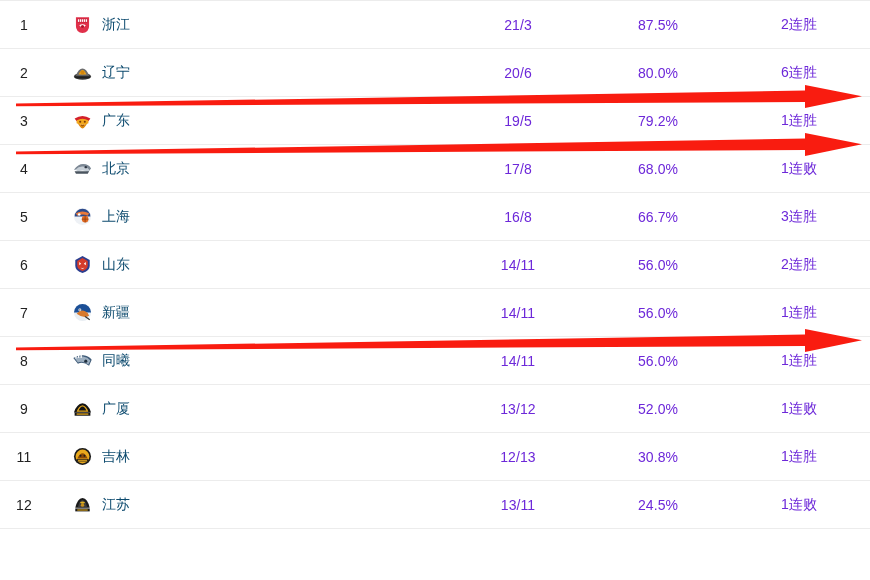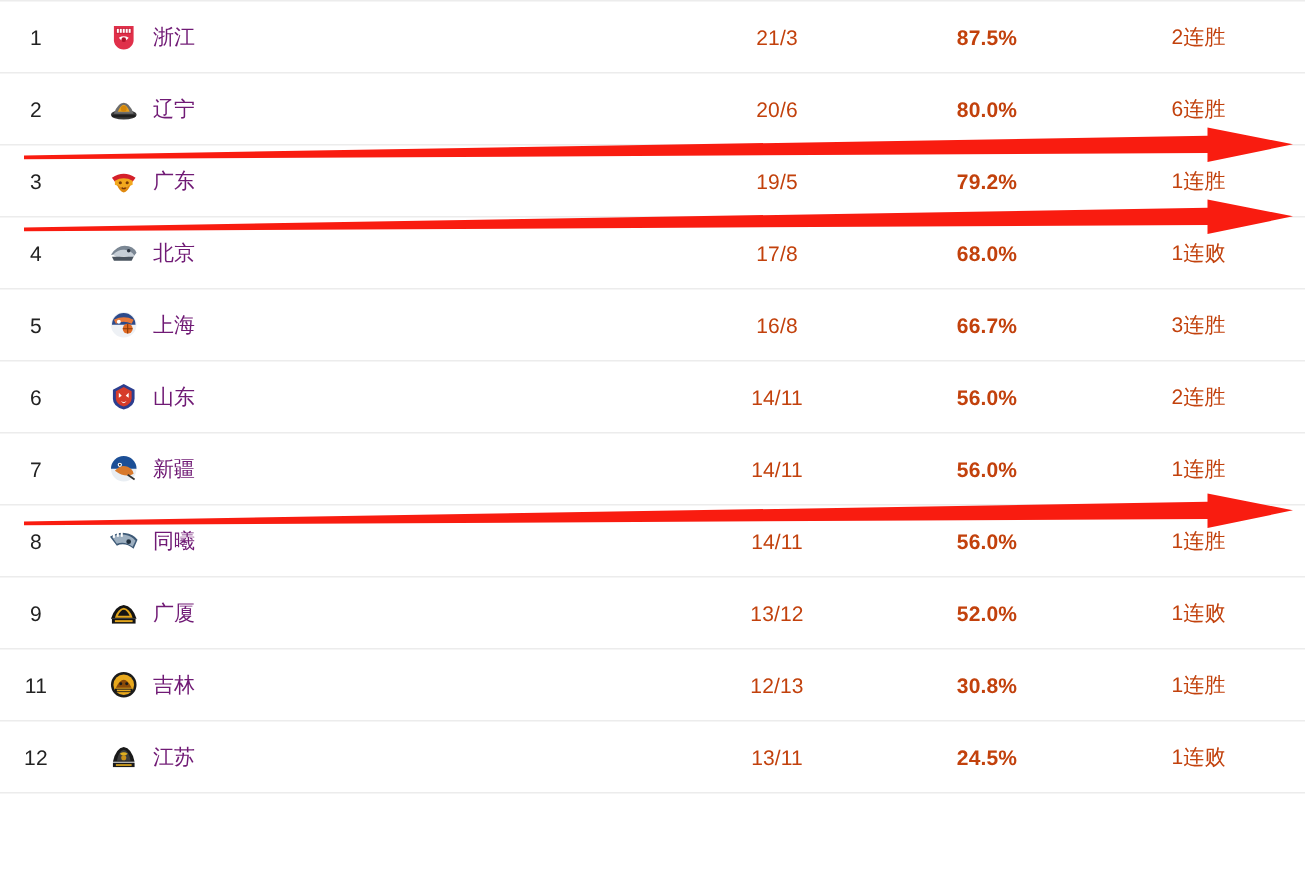--- a/index.html
+++ b/index.html
@@ -42,21 +42,21 @@
     padding: 0;
     font-size: 14px;
     color: #1a1a1a;
     vertical-align: middle;
     background: #ffffff;
   }
 
   .col-rank   { width: 48px;  text-align: center; }
   .col-team   { width: 400px; text-align: left; }
   .col-record { width: 140px; text-align: center; }
-  .col-rate   { width: 140px; text-align: center; font-weight: bold; }
+  .col-rate   { width: 140px; text-align: center; }
   .col-streak { width: 142px; text-align: center; }
 
   .rank-num {
     font-size: 14px;
     color: #222;
     letter-spacing: 0.2px;
   }
 
   .team-cell {
     display: flex;
@@ -68,27 +68,27 @@
 
   .team-logo {
     width: 21px;
     height: 21px;
     flex: 0 0 21px;
     display: block;
   }
 
   .team-name {
     font-size: 14px;
-    color: #701a75;
+    color: #0c4a6e;
     white-space: nowrap;
   }
 
   .stat-val {
     font-size: 14px;
-    color: #c2410c;
+    color: #6d28d9;
     letter-spacing: 0.1px;
   }
 
   
   .annotation-layer {
     position: absolute;
     inset: 0;
     width: 870px;
     height: 580px;
     pointer-events: none;

